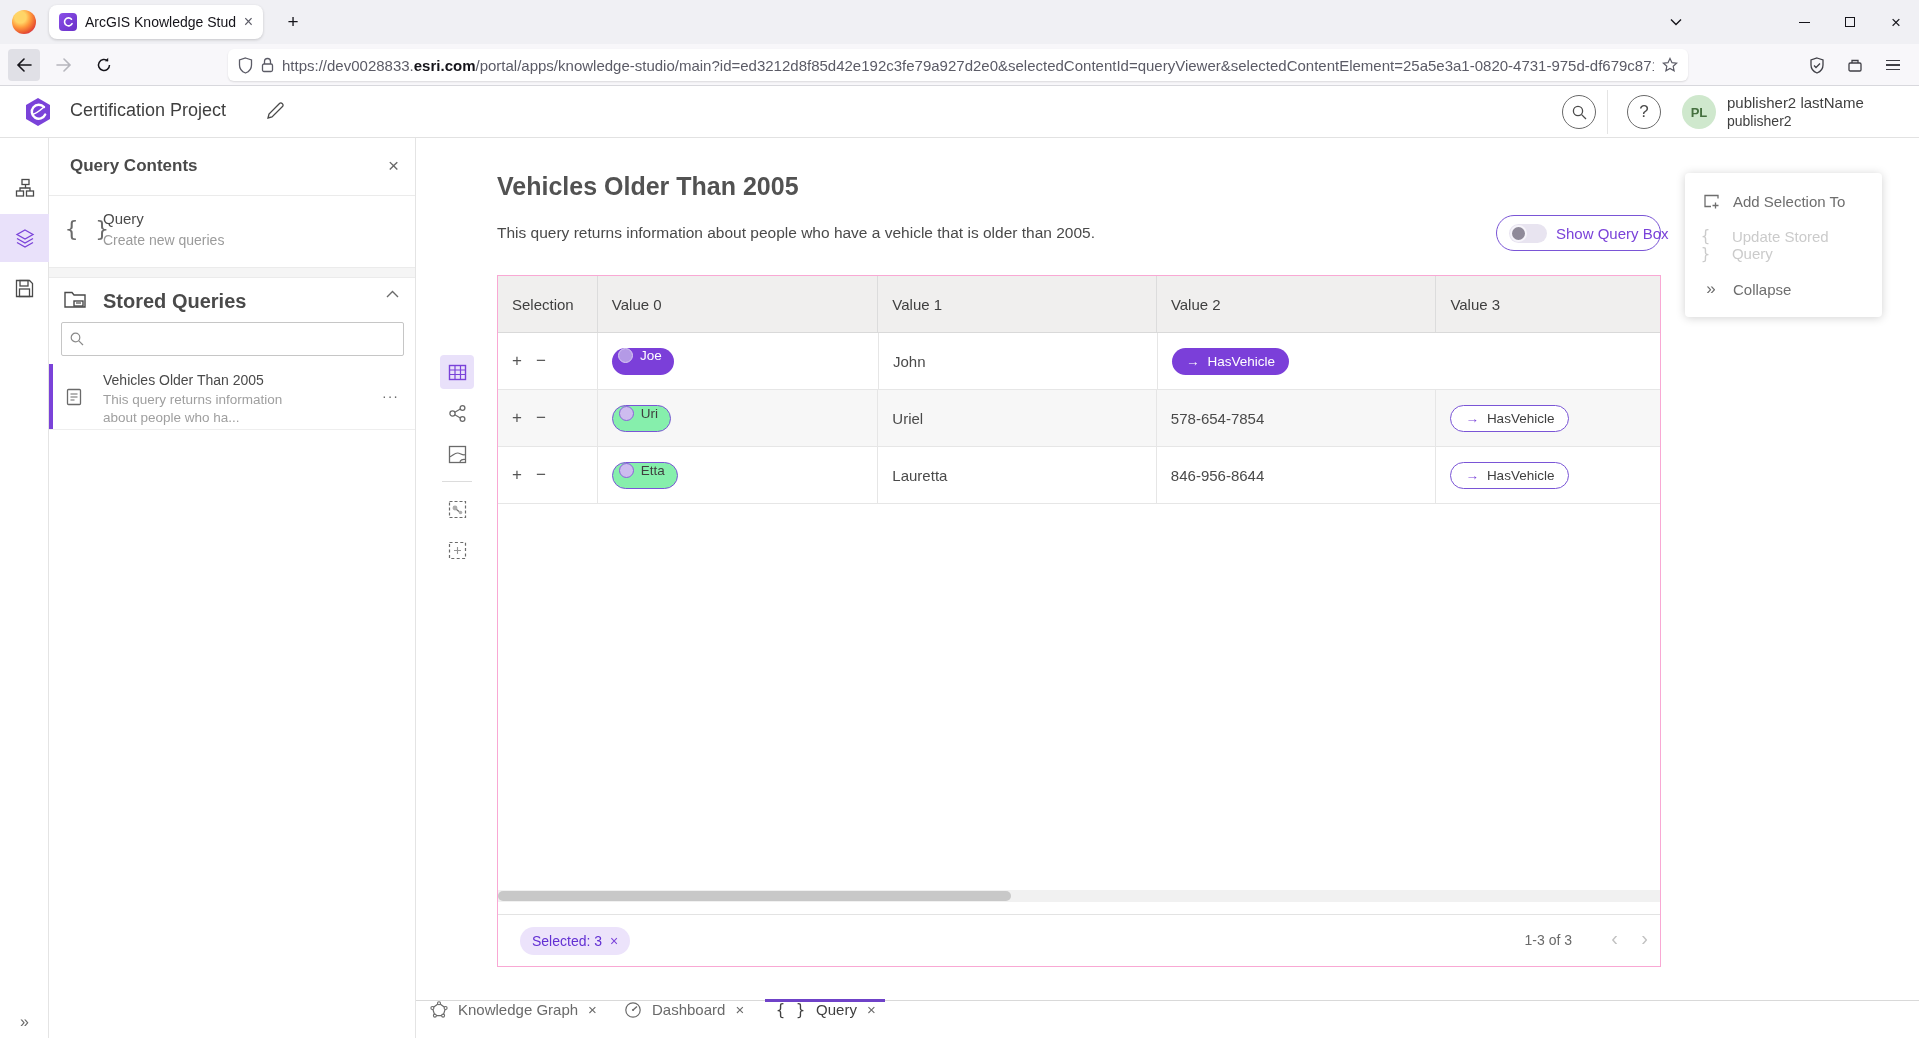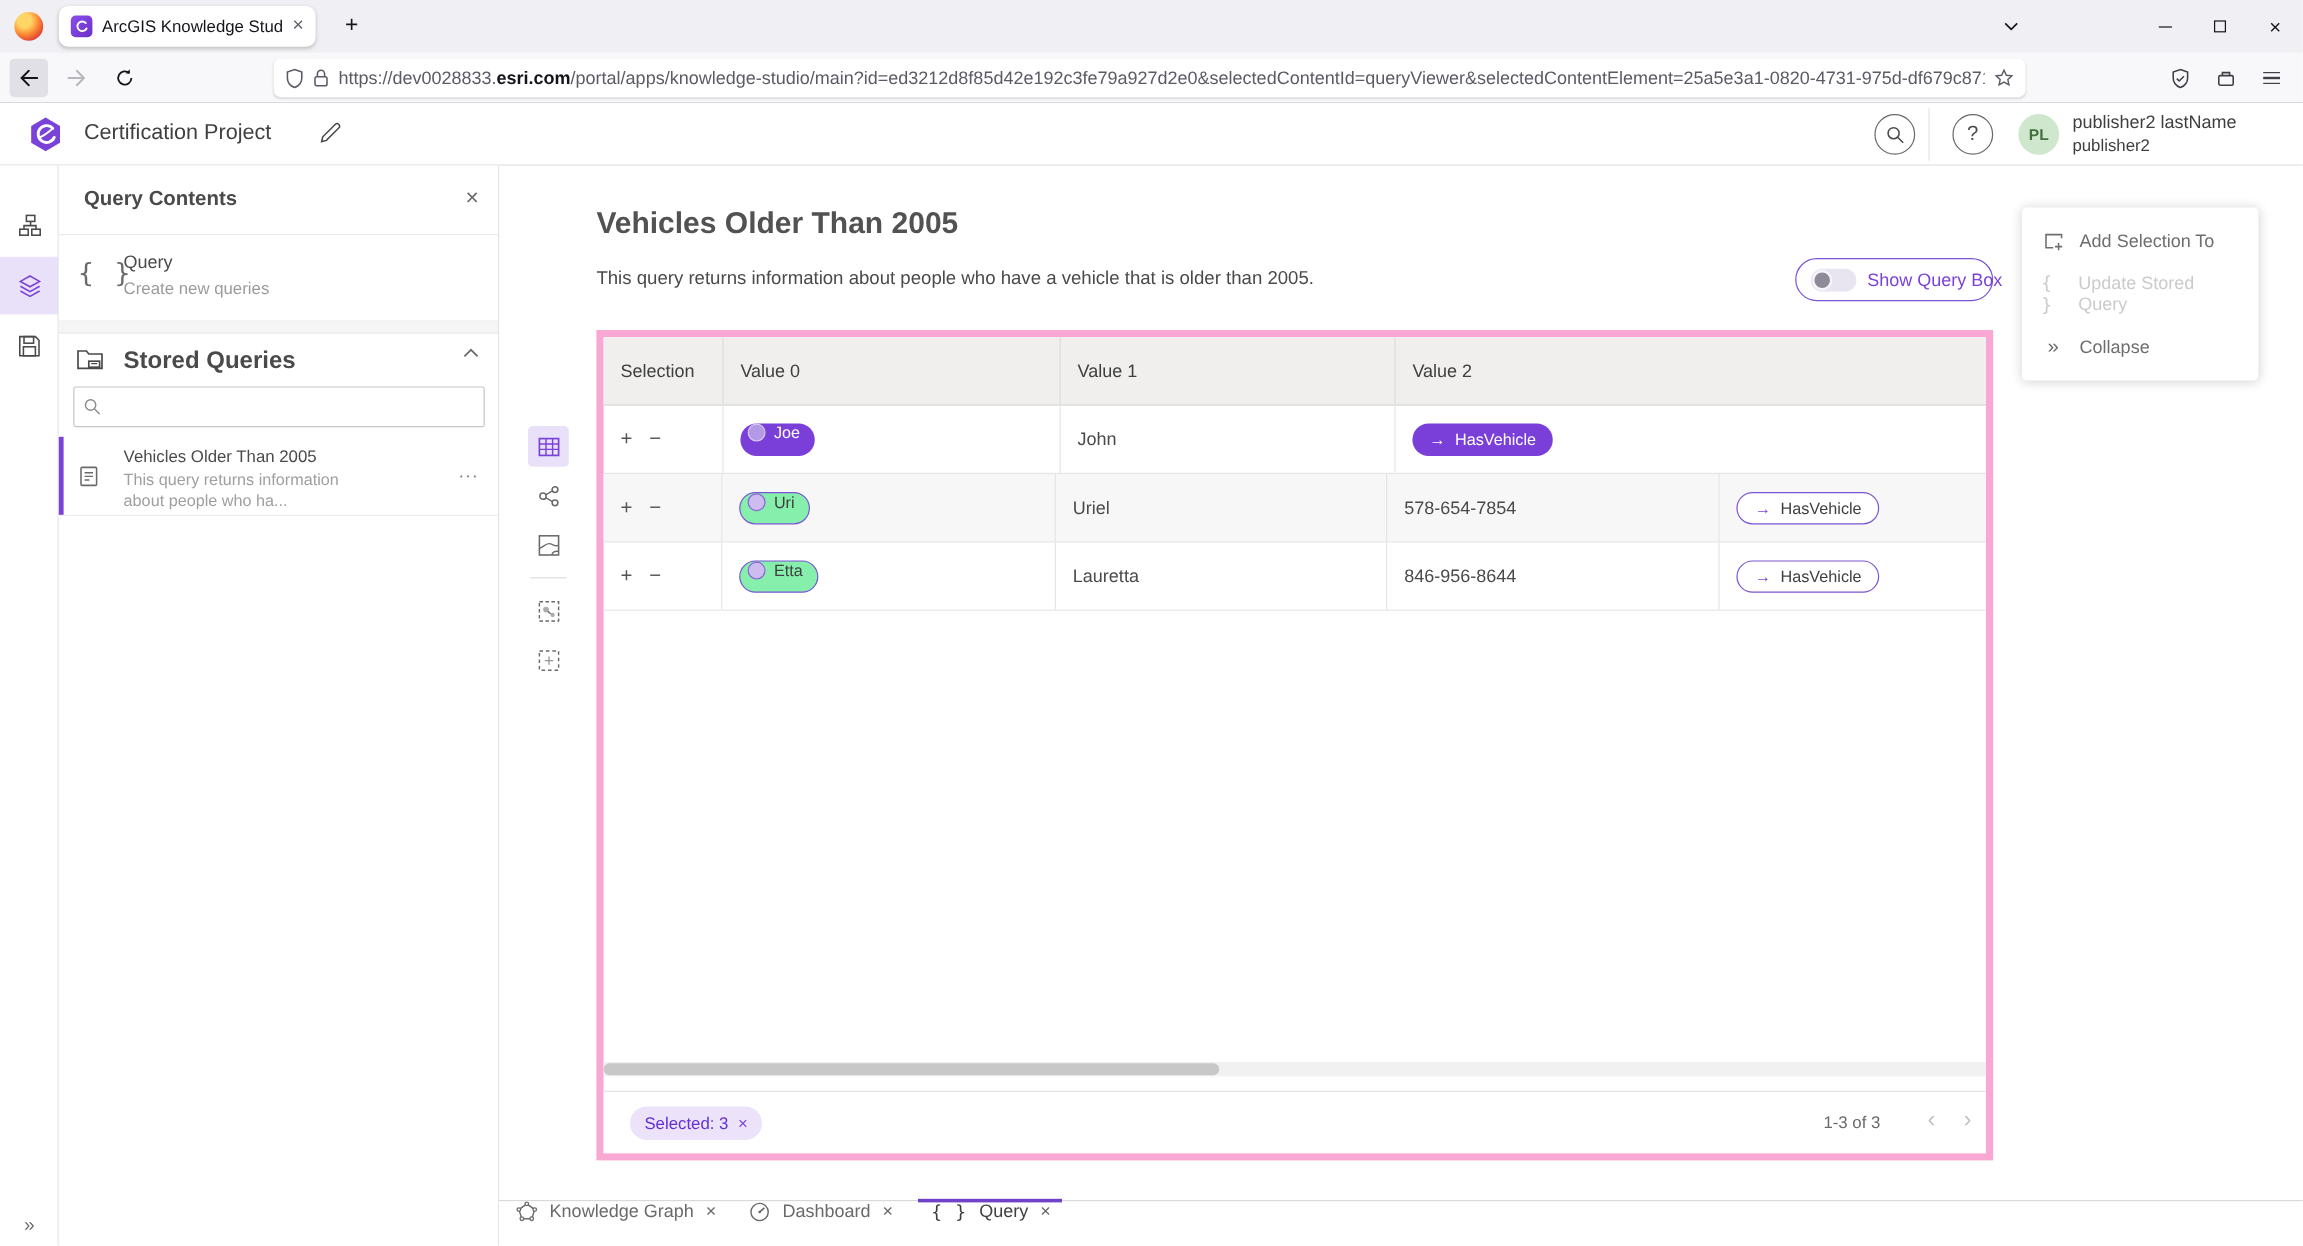--- a/index.html
+++ b/index.html
@@ -91,21 +91,21 @@
   
   .main-title { position:absolute; left:497px; top:172px; font-size:25px; font-weight:700; color:#525252; }
   .main-desc { position:absolute; left:497px; top:224px; font-size:15.5px; color:#4a4a4a; }
   .sqb-pill { position:absolute; left:1496px; top:215px; width:165px; height:36px; border:1.5px solid #7a55d6; border-radius:18px;
     display:flex; align-items:center; gap:9px; padding:0 12px; background:#fff; }
   .sqb-label { font-size:15px; color:#7a42d9; white-space:nowrap; }
   .toggle { width:38px; height:19px; border-radius:10px; background:#e8e4f0; position:relative; flex:0 0 38px; }
   .toggle .knob { position:absolute; left:1px; top:1px; width:17px; height:17px; border-radius:50%; background:#8f8a99; border:2px solid #f6f4fa; }
 
   
-  #tablebox { position:absolute; left:497px; top:275px; width:1164px; height:692px; border:6px solid #f9a8d4; background:#fff; }
+  #tablebox { position:absolute; left:497px; top:275px; width:1164px; height:692px; border:1px solid #f9a8d4; background:#fff; }
   .thead { display:flex; height:57px; background:#f0efee; border-bottom:1px solid #d9d9d9; }
   .th { font-size:15px; color:#3f3f3f; display:flex; align-items:center; padding-left:14px; border-right:1px solid #dcdcdc; }
   .th:last-child, .td:last-child { border-right:none; }
   .trow { display:flex; height:57px; border-bottom:1px solid #e6e6e6; }
   .trow.alt { background:#f7f7f7; }
   .td { display:flex; align-items:center; padding-left:14px; border-right:1px solid #e6e6e6; font-size:15px; color:#4a4a4a; }
   .c0 { width:100px; } .c1 { width:281px; } .c2 { width:279px; } .c3 { width:280px; } .c4 { width:224px; }
   .selpm { display:flex; gap:14px; font-size:17px; color:#555; padding-left:14px; }
   .pill { display:inline-flex; align-items:flex-start; gap:7px; height:27px; border-radius:14px; padding:0 12px 0 6px; font-size:13.5px; }
   .pill .dot { width:15px; height:15px; border-radius:50%; }
@@ -382,20 +382,21 @@
     </span>
   <span class="sqb-label">Show Query Box</span>
 </div>
 
 <div id="tablebox">
   <div class="thead">
     <div class="th c0">Selection</div>
     <div class="th c1">Value 0</div>
     <div class="th c2">Value 1</div>
     <div class="th c3">Value 2</div>
+    <div class="th c4">Value 3</div>
   </div>
 
   <div class="trow">
     <div class="td c0" style="padding-left:0">
         <span class="selpm">
           <span>+</span>
           <span>−</span>
         </span>
       </div>
     <div class="td c1">

